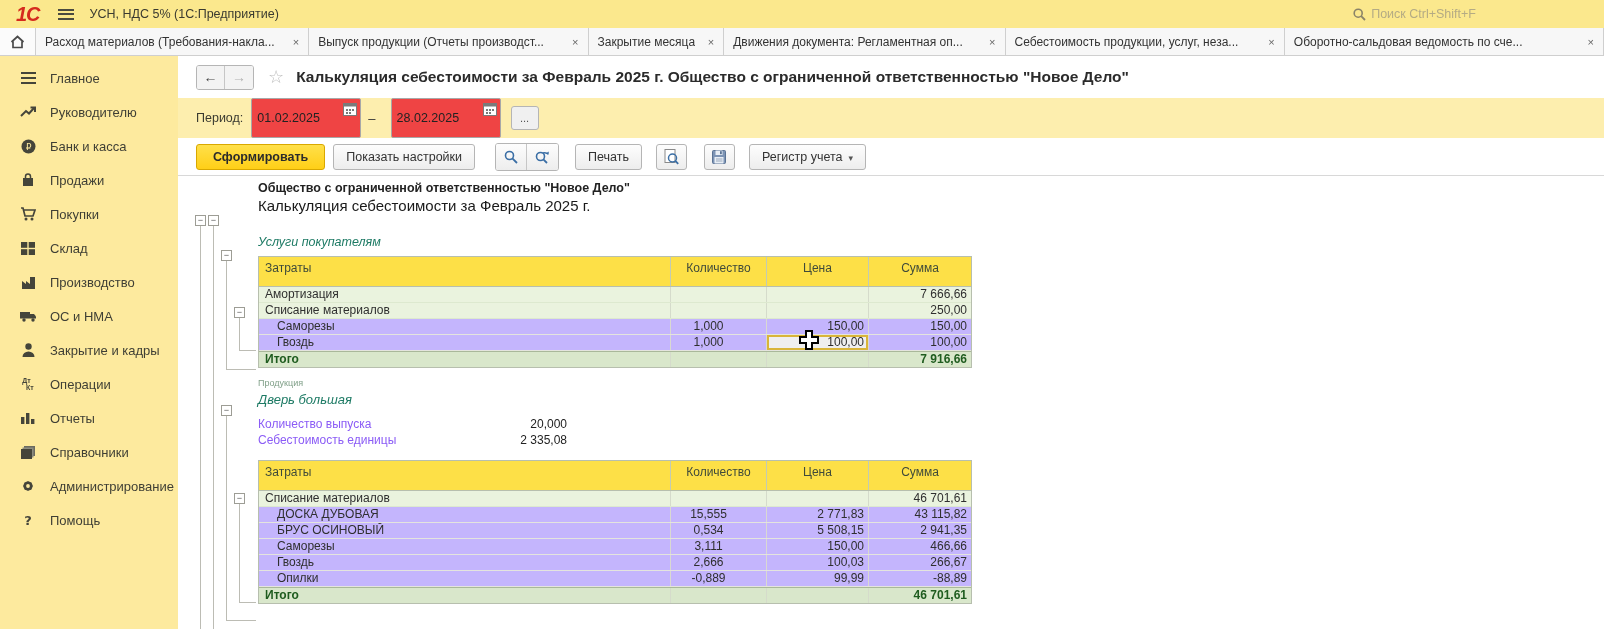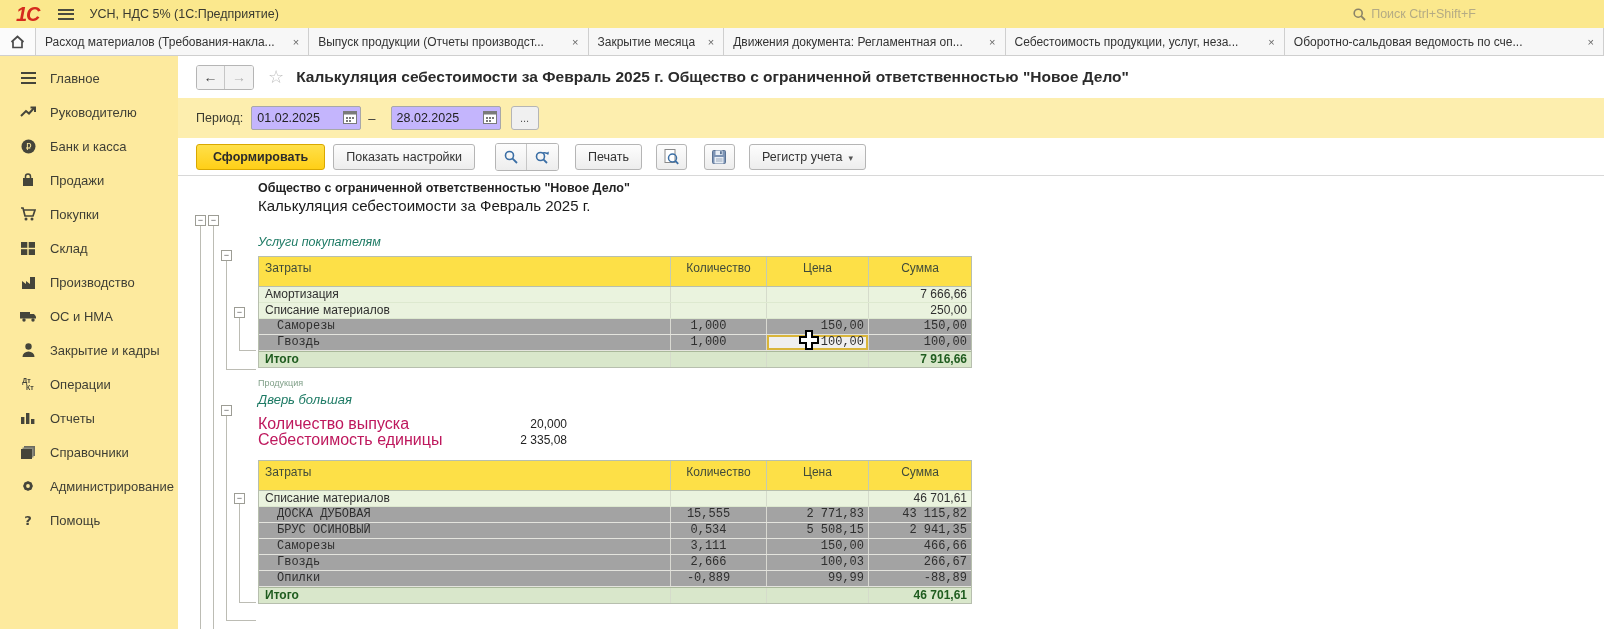--- a/index.html
+++ b/index.html
@@ -36,21 +36,21 @@
   .navbtns { margin-left:18px; display:flex; border:1px solid #b5b5b5; border-radius:3px; overflow:hidden; }
   .navbtn { width:28px; height:23px; background:#f3f3f3; display:flex; align-items:center; justify-content:center; font-size:14px; }
   .navbtn.back { color:#444; border-right:1px solid #c6c6c6; }
   .navbtn.fwd { color:#b3b3b3; }
   .star { margin-left:14px; font-size:18px; color:#bdbdbd; }
   .view-title { margin-left:12px; font-size:15.5px; font-weight:bold; color:#2b2b2b; white-space:nowrap; }
 
   .periodband { position:absolute; left:0; top:42px; width:100%; height:40px; background:#fdeeae; display:flex; align-items:center; }
   .p-label { margin-left:18px; font-size:12.5px; color:#3a3a30; }
   .datewrap { position:relative; margin-left:8px; }
-  .datewrap input { width:110px; height:24px; border:1px solid #a8a8a8; border-radius:2px; font-size:12.5px; padding:0 22px 0 5px; font-family:inherit; color:#222; background:#c4b5fd; }
+  .datewrap input { width:110px; height:40px; border:1px solid #a8a8a8; border-radius:2px; font-size:12.5px; padding:0 22px 0 5px; font-family:inherit; color:#222; background:#ef4444; }
   .calbtn { position:absolute; right:2px; top:3px; width:18px; height:18px; border:none; background:transparent; cursor:pointer; }
   .dash { margin:0 7px; color:#333; font-size:13px; }
   .dots-btn { margin-left:10px; width:28px; height:24px; background:#f0f0f0; border:1px solid #b5b5b5; border-radius:3px; font-size:11px; color:#555; }
 
   .toolbar { position:absolute; left:0; top:82px; width:100%; height:38px; display:flex; align-items:center; border-bottom:1px solid #d8d8d8; }
   .btn { height:26px; border:1px solid #b5b5b5; border-radius:3px; background:linear-gradient(#fdfdfd,#ededed); font-size:12.5px; color:#333; padding:0 12px; font-family:inherit; }
   .btn-generate { margin-left:18px; background:linear-gradient(#ffe04a,#ffcf17); border:1px solid #d9a800; font-weight:bold; color:#2b2b2b; padding:0 16px; }
   .btn-settings { margin-left:8px; }
   .btn-group { margin-left:20px; display:flex; border:1px solid #b5b5b5; border-radius:3px; overflow:hidden; }
   .icobtn { width:31px; height:26px; background:linear-gradient(#fdfdfd,#ededed); display:flex; align-items:center; justify-content:center; border:none; }
@@ -70,40 +70,40 @@
 
   .rc { position:absolute; left:80px; width:714px; }
   .company { top:5px; font-size:12.5px; font-weight:bold; color:#222; }
   .rtitle { top:21px; font-size:15px; font-weight:normal; color:#1a1a1a; }
   .sec-title { font-size:12.5px; font-style:italic; color:#1d7a64; }
   .sec1 { top:59px; }
   .kind { top:202px; font-size:9px; color:#7f9f87; }
   .sec2 { top:216px; font-size:13px; }
   .info { top:240px; }
   .info-row { display:flex; height:16px; align-items:center; }
-  .info-lbl { width:200px; font-size:16px; color:#be185d; }
+  .info-lbl { width:200px; font-size:12px; color:#8b5cf6; }
   .info-val { width:109px; font-size:12px; color:#222; text-align:right; }
 
   .rtable { border:1px solid #b7bfae; font-size:12px; color:#2f2f2f; }
   .tbl1 { top:80px; } .tbl2 { top:284px; }
   .thead { display:flex; height:30px; background:#fde047; border-bottom:1px solid #b7bfae; }
   .th { padding-top:4px; color:#3f4a3a; }
   .th1 { width:412px; padding-left:6px; border-right:1px solid #c2cbb4; }
   .th2 { width:96px;  text-align:center; border-right:1px solid #c2cbb4; }
   .th3 { width:102px; text-align:center; border-right:1px solid #c2cbb4; }
   .th4 { width:102px; text-align:center; }
   .trow { display:flex; height:16px; line-height:15px; }
   .trow > div { border-right:1px solid #d5dbcb; }
   .trow > div:last-child { border-right:none; }
   .c-name { width:412px; padding-left:6px; overflow:hidden; white-space:nowrap; }
   .c-qty { width:96px; text-align:center; padding-right:20px; }
   .c-price { width:102px; text-align:right; padding-right:4px; }
   .c-sum { width:102px; text-align:right; padding-right:4px; }
   .trow.group { background:#eaf3de; border-bottom:1px solid #dde9cf; }
-  .trow.item { background:#a3a3a3; border-bottom:1px solid #e4e4de;font-family:Liberation Mono, monospace; }
+  .trow.item { background:#c4b5fd; border-bottom:1px solid #e4e4de; }
   .trow.item .c-name { padding-left:18px; }
   .trow.item > div { border-right:1px solid #d9d9d2; }
   .trow.item > div:last-child { border-right:none; }
   .trow.total { background:#d9e7cb; font-weight:bold; color:#1f5c1f; border-top:1px solid #a9b89a; }
   .c-price.selected { background:#efefef; box-shadow:inset 0 0 0 2px #d9b53a; }
 
   .cursor { position:absolute; left:620px; top:153px; width:22px; height:22px; pointer-events:none; }
 </style>
 </head>
 <body>

